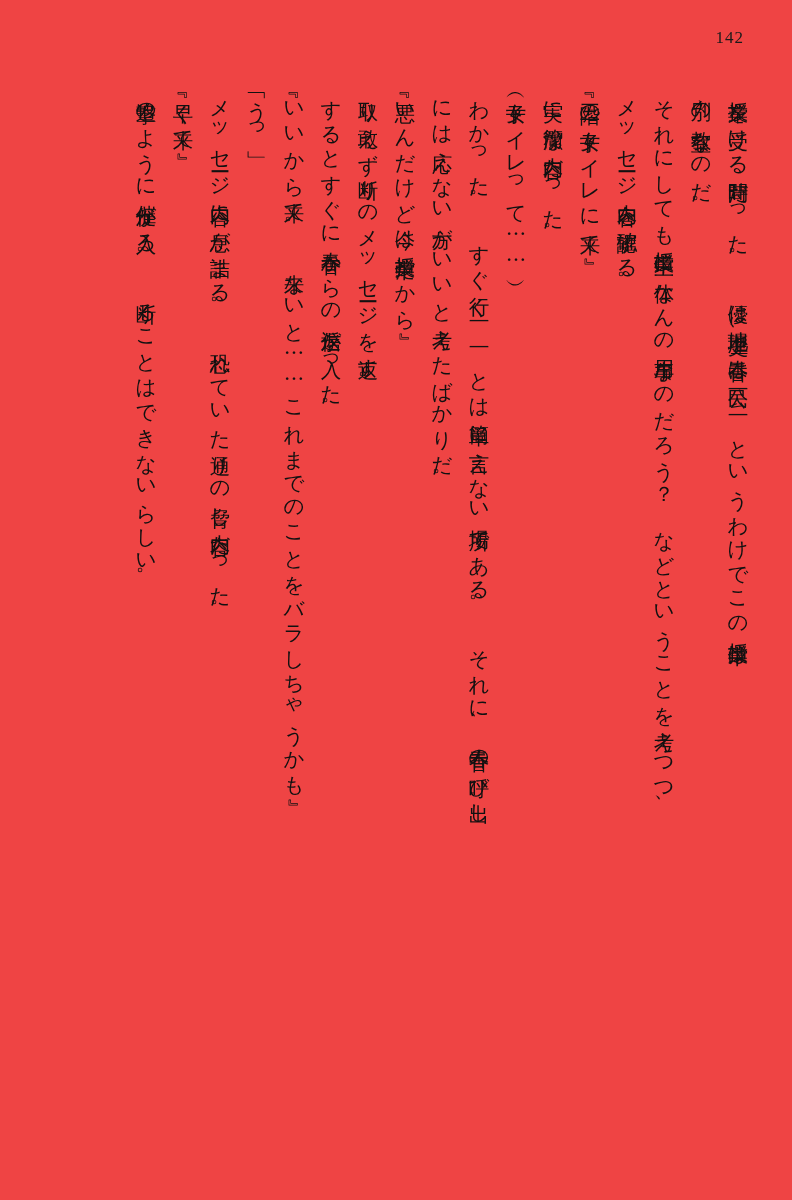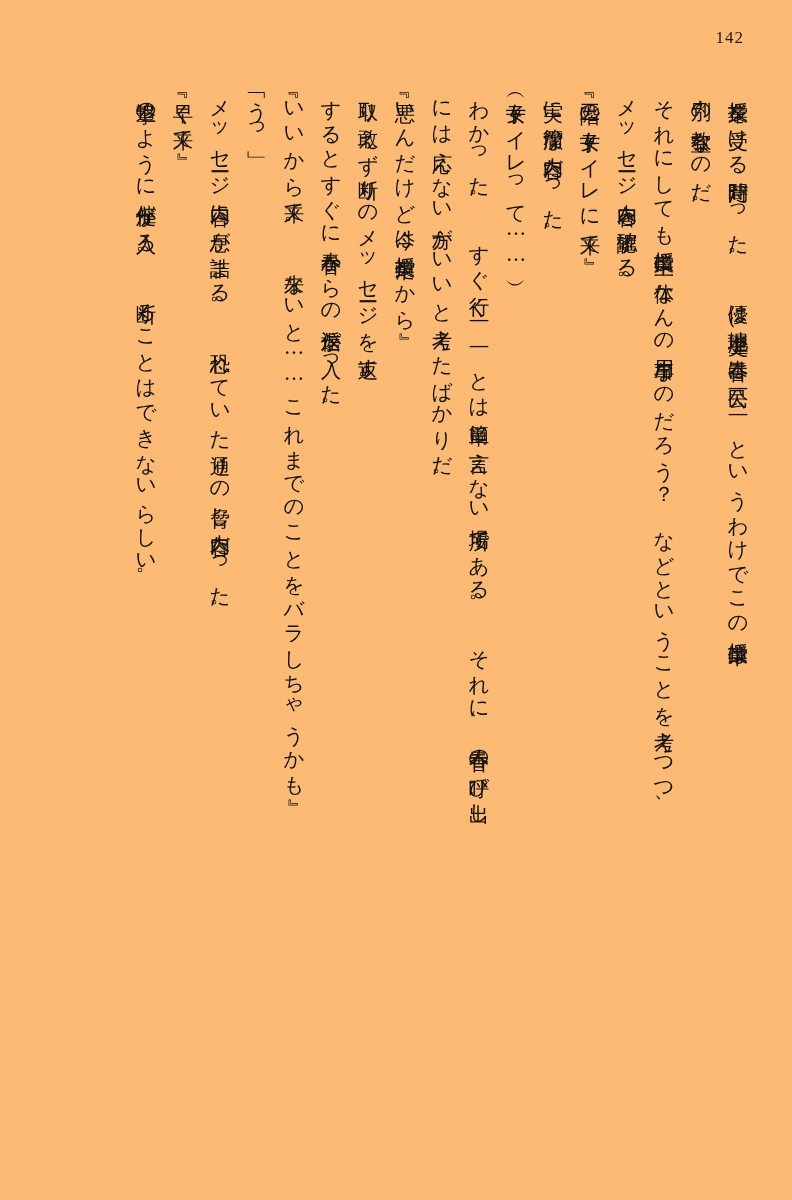--- a/index.html
+++ b/index.html
@@ -11,21 +11,21 @@
     width: 792px;
     height: 1200px;
     font-family: "Liberation Serif", "DejaVu Serif", serif;
     color: #111111;
     overflow: hidden;
   }
   .page {
     position: relative;
     width: 792px;
     height: 1200px;
-    background: #fdba74;
+    background: #ef4444;
     box-sizing: border-box;
   }
   .page-number {
     position: absolute;
     top: 28px;
     right: 48px;
     font-size: 17px;
     letter-spacing: 1px;
     color: #1a1a1a;
     font-family: "Liberation Serif", "DejaVu Serif", serif;

